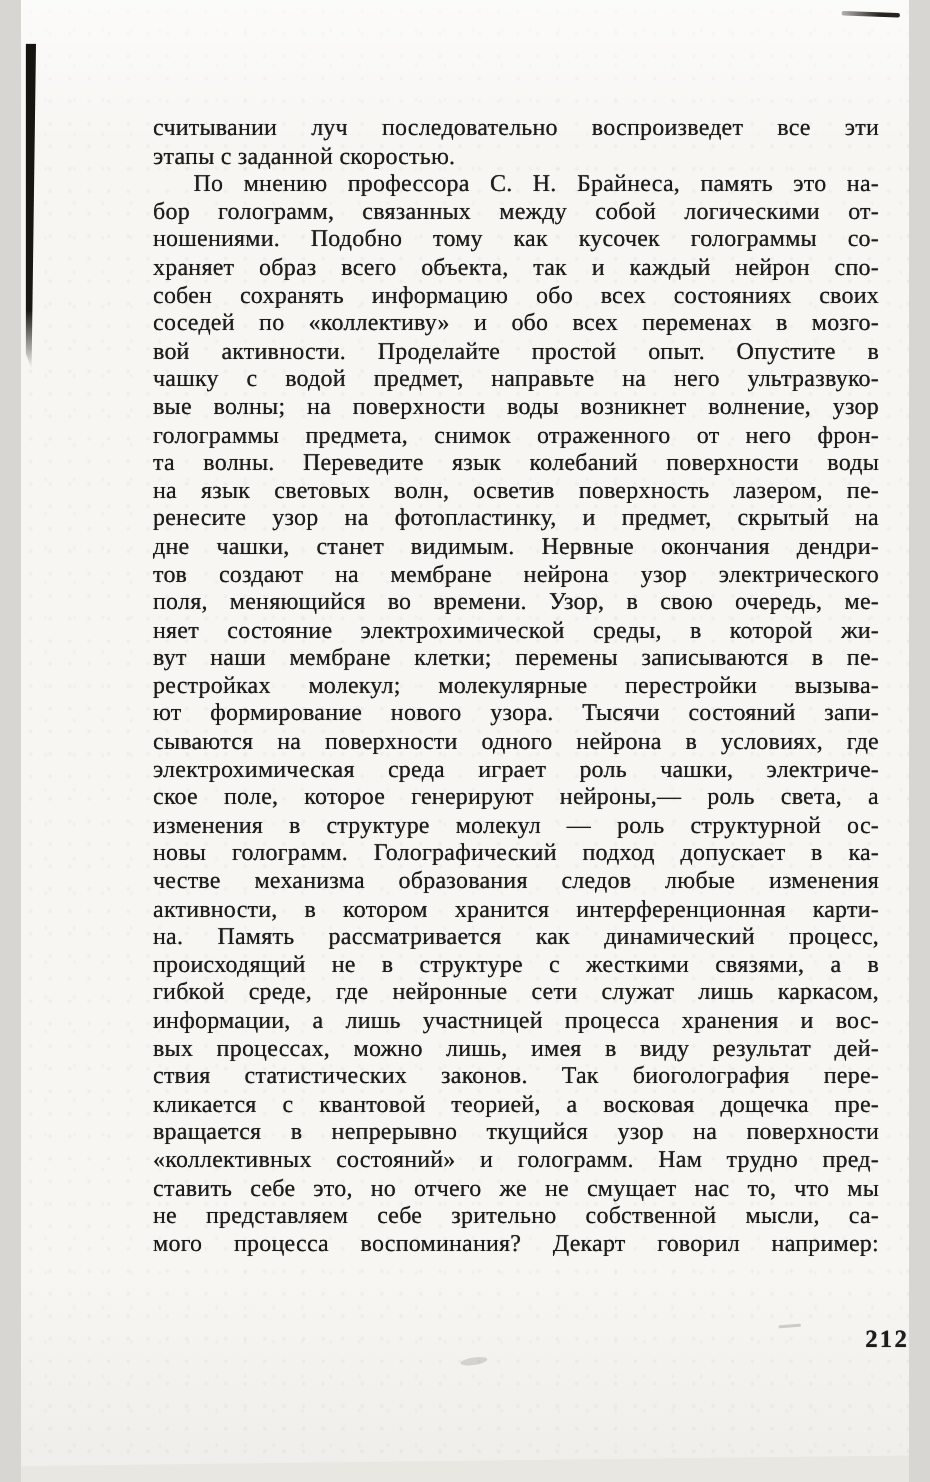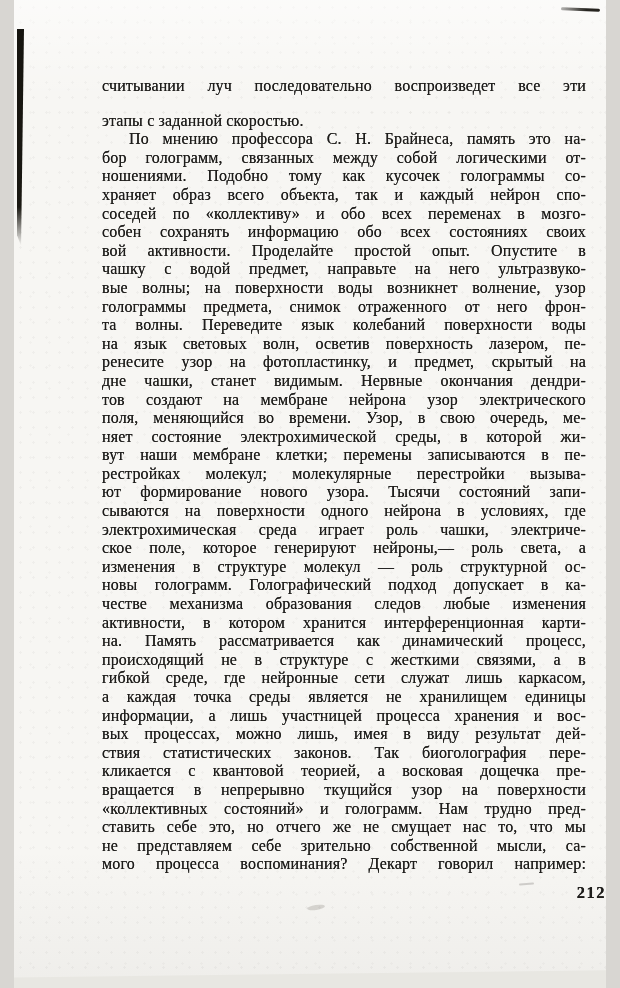--- a/index.html
+++ b/index.html
@@ -34,21 +34,21 @@
     line-height: 18.6px;
     letter-spacing: 0.15px;
     text-shadow: 0 0 0.45px rgba(25,24,22,0.85);
   }
   .line {
     text-align: justify;
     text-align-last: justify;
     height: 18.6px;
     overflow: visible;
   }
-  .line.no-justify { text-align-last: left; margin-top: 16px; }
+  .line.no-justify { text-align-last: left; }
   .line.indent { text-indent: 27px; }
 
   
   .page-number {
     position: absolute;
     left: 0;
     top: 883px;
     width: 100%;
     text-align: right;
     font-size: 16.5px;
@@ -128,22 +128,22 @@
   <div class="artifact smudge-a"></div>
   <div class="artifact smudge-b"></div>
 
   <div class="text-block">
       <div class="line">считывании луч последовательно воспроизведет все эти</div>
       <div class="line no-justify">этапы с заданной скоростью.</div>
       <div class="line indent">По мнению профессора С. Н. Брайнеса, память это на-</div>
       <div class="line">бор голограмм, связанных между собой логическими от-</div>
       <div class="line">ношениями. Подобно тому как кусочек голограммы со-</div>
       <div class="line">храняет образ всего объекта, так и каждый нейрон спо-</div>
+      <div class="line">собен сохранять информацию обо всех состояниях своих</div>
       <div class="line">соседей по «коллективу» и обо всех переменах в мозго-</div>
-      <div class="line">собен сохранять информацию обо всех состояниях своих</div>
       <div class="line">вой активности. Проделайте простой опыт. Опустите в</div>
       <div class="line">чашку с водой предмет, направьте на него ультразвуко-</div>
       <div class="line">вые волны; на поверхности воды возникнет волнение, узор</div>
       <div class="line">голограммы предмета, снимок отраженного от него фрон-</div>
       <div class="line">та волны. Переведите язык колебаний поверхности воды</div>
       <div class="line">на язык световых волн, осветив поверхность лазером, пе-</div>
       <div class="line">ренесите узор на фотопластинку, и предмет, скрытый на</div>
       <div class="line">дне чашки, станет видимым. Нервные окончания дендри-</div>
       <div class="line">тов создают на мембране нейрона узор электрического</div>
       <div class="line">поля, меняющийся во времени. Узор, в свою очередь, ме-</div>
@@ -154,21 +154,20 @@
       <div class="line">сываются на поверхности одного нейрона в условиях, где</div>
       <div class="line">электрохимическая среда играет роль чашки, электриче-</div>
       <div class="line">ское поле, которое генерируют нейроны,— роль света, а</div>
       <div class="line">изменения в структуре молекул — роль структурной ос-</div>
       <div class="line">новы голограмм. Голографический подход допускает в ка-</div>
       <div class="line">честве механизма образования следов любые изменения</div>
       <div class="line">активности, в котором хранится интерференционная карти-</div>
       <div class="line">на. Память рассматривается как динамический процесс,</div>
       <div class="line">происходящий не в структуре с жесткими связями, а в</div>
       <div class="line">гибкой среде, где нейронные сети служат лишь каркасом,</div>
-      <div class="line">а каждая точка среды является не хранилищем единицы</div>
       <div class="line">информации, а лишь участницей процесса хранения и вос-</div>
       <div class="line">вых процессах, можно лишь, имея в виду результат дей-</div>
       <div class="line">ствия статистических законов. Так биоголография пере-</div>
       <div class="line">кликается с квантовой теорией, а восковая дощечка пре-</div>
       <div class="line">вращается в непрерывно ткущийся узор на поверхности</div>
       <div class="line">«коллективных состояний» и голограмм. Нам трудно пред-</div>
       <div class="line">ставить себе это, но отчего же не смущает нас то, что мы</div>
       <div class="line">не представляем себе зрительно собственной мысли, са-</div>
       <div class="line">мого процесса воспоминания? Декарт говорил например:</div>
     </div>

